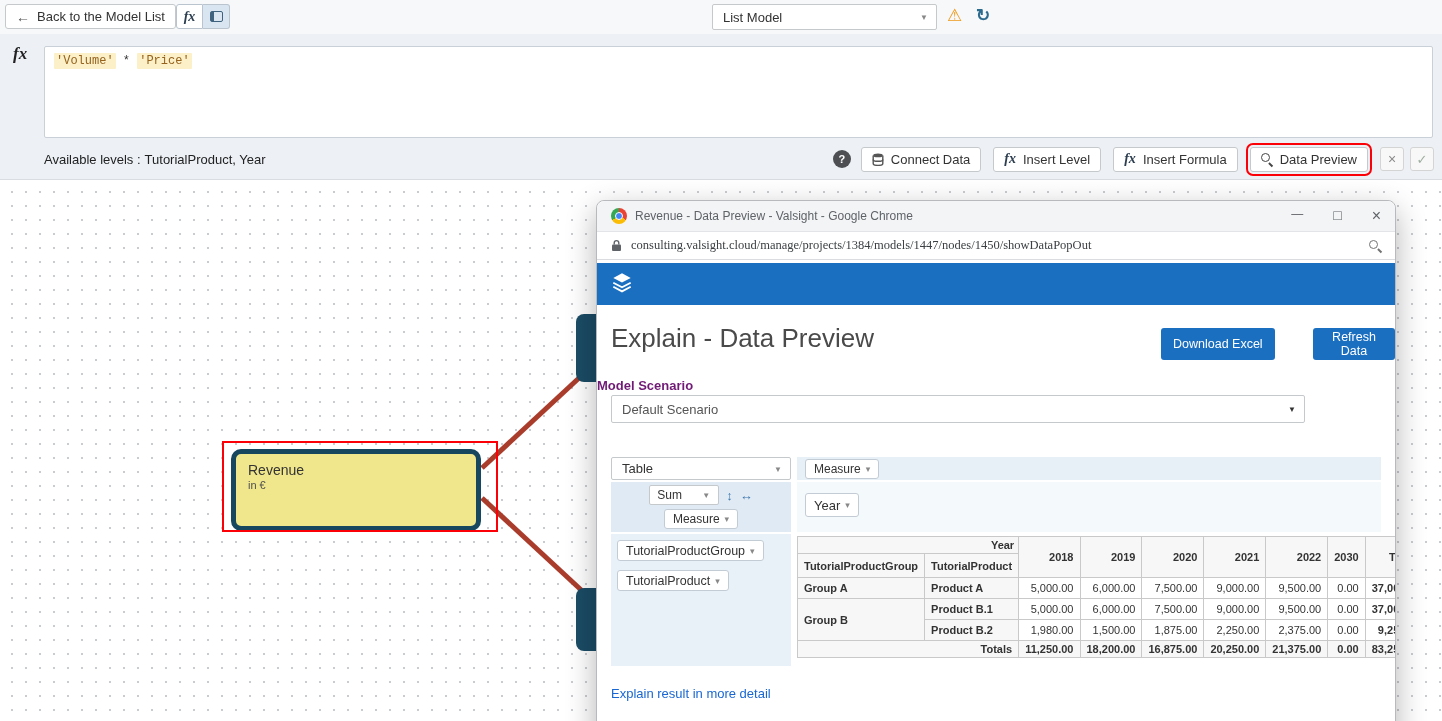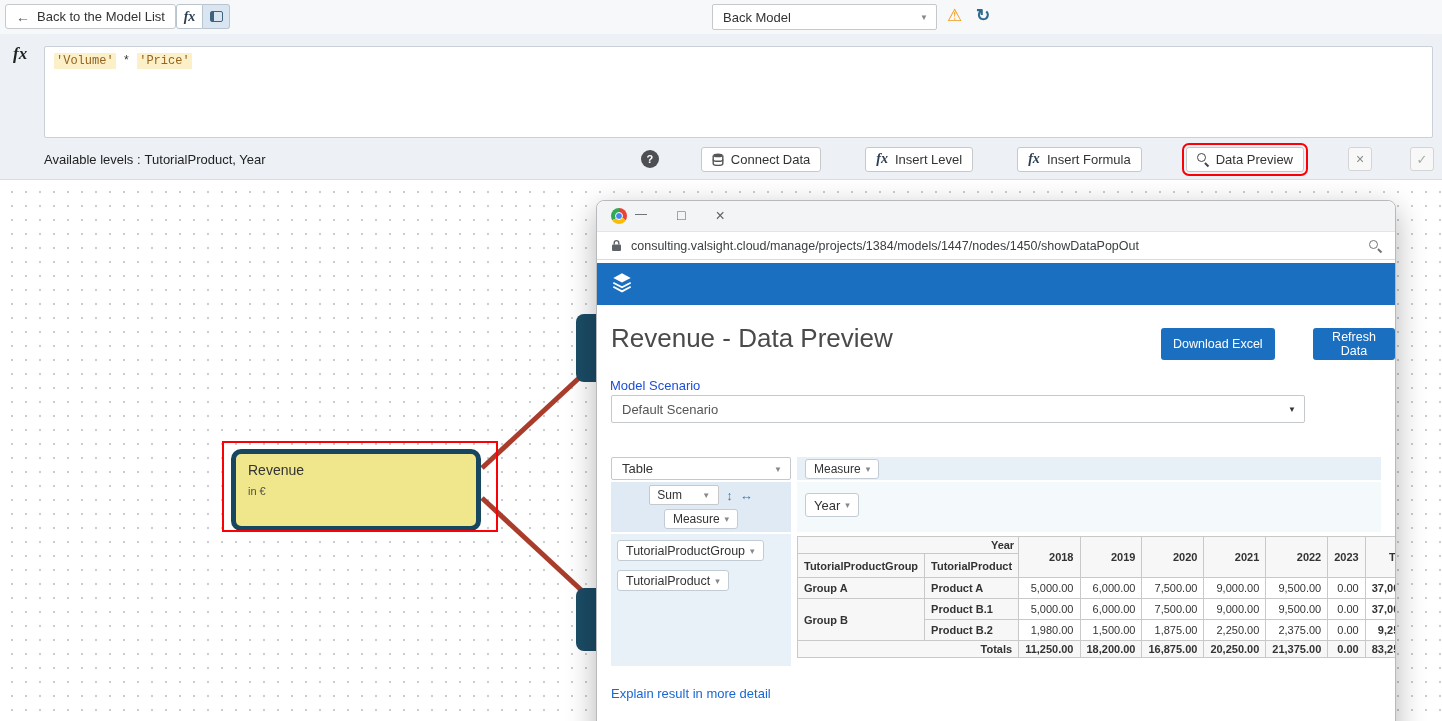--- a/index.html
+++ b/index.html
@@ -22,63 +22,63 @@
   .selectbox{position:relative;background:#fff;border:1px solid #c6c9cc;border-radius:2px;display:flex;align-items:center;font-size:13px;color:#333;padding:0 24px 0 10px;box-sizing:border-box;cursor:pointer;}
   .selectbox .caret{position:absolute;right:8px;top:50%;transform:translateY(-50%);font-size:8px;color:#888;}
   .model-select{position:absolute;left:712px;top:4px;width:225px;height:26px;}
   .warning-icon{position:absolute;left:947px;top:5px;font-size:17px;color:#ef9b1d;cursor:pointer;line-height:22px;}
   .refresh-icon{position:absolute;left:976px;top:4px;font-size:17px;font-weight:bold;color:#2d6b8e;cursor:pointer;line-height:24px;}
   
   .formula-section{position:absolute;left:0;top:34px;width:1442px;height:146px;background:#edf1f6;border-bottom:1px solid #d9dde2;box-sizing:border-box;}
   .formula-fx{position:absolute;left:13px;top:10px;font-family:"Liberation Serif",serif;font-style:italic;font-weight:bold;font-size:17px;color:#222;}
   .formula-editor{position:absolute;left:44px;top:12px;width:1389px;height:92px;background:#fff;border:1px solid #c9d0d8;border-radius:2px;box-sizing:border-box;padding:7px 9px;font-family:"Liberation Mono","DejaVu Sans Mono",monospace;font-size:12px;color:#333;cursor:text;}
   .token{background:#fbf0c8;color:#96621d;padding:1px 2px;border-radius:1px;}
-  .formula-footer{position:absolute;left:0;bottom:5px;height:30px;right:0;display:flex;align-items:center;padding:0 8px 0 44px;box-sizing:border-box;gap:32px;}
+  .formula-footer{position:absolute;left:0;bottom:5px;height:30px;right:0;display:flex;align-items:center;padding:0 8px 0 44px;box-sizing:border-box;}
   .avail-levels{font-size:13px;color:#222;}
   .avail-levels .lvl-val{margin-left:4px;color:#222;}
   .footer-spacer{flex:1;}
   .help-circle{width:18px;height:18px;border-radius:50%;background:#4d4f52;color:#fff;font-size:11px;font-weight:bold;display:flex;align-items:center;justify-content:center;cursor:pointer;margin-right:10px;flex:none;}
   .footer-btn{margin-right:12px;}
   .preview-btn{outline:2px solid #fb0006;outline-offset:2px;margin-right:12px;}
   .mini-box{width:22px;height:22px;border:1px solid #d4d4d4;background:#f8f8f8;border-radius:3px;display:flex;align-items:center;justify-content:center;cursor:pointer;flex:none;}
   .mini-box.close-box{margin-right:6px;color:#8a8a8a;font-size:14px;}
   .mini-box.check-box{color:#9fae9f;font-size:13px;}
   .mag{position:relative;width:12px;height:12px;display:inline-block;flex:none;}
   .mag::before{content:"";position:absolute;left:0;top:0;width:7px;height:7px;border:1.6px solid #444;border-radius:50%;}
   .mag::after{content:"";position:absolute;left:8.5px;top:8.5px;width:4.5px;height:1.8px;background:#444;transform:rotate(45deg);transform-origin:left center;}
   .db-icon{flex:none;display:inline-flex;}
   
   .canvas{position:absolute;left:0;top:180px;width:1442px;height:541px;background:#fff;background-image:radial-gradient(circle,#c9ccd1 1.1px,transparent 1.3px);background-size:14px 14px;background-position:5px 5px;}
   .edges{position:absolute;left:0;top:0;}
   .node{position:absolute;left:231px;top:269px;width:250px;height:82px;background:#f0e68c;border:5px solid #17465f;border-radius:10px;box-sizing:border-box;cursor:move;padding:8px 0 0 12px;}
   .node-title{font-size:14px;color:#333;}
-  .node-sub{font-size:11px;color:#4f4f4f;margin-top:7px;}
+  .node-sub{font-size:11px;color:#4f4f4f;margin-top:1px;}
   .node-sliver{position:absolute;width:42px;background:#1b4c66;border-radius:8px;cursor:move;}
   .sliver-top{left:576px;top:134px;height:68px;}
   .sliver-bottom{left:576px;top:408px;height:63px;}
   .selection-rect{position:absolute;left:222px;top:261px;width:276px;height:91px;border:2px solid #fb0006;box-sizing:border-box;pointer-events:none;}
   
   .popup{position:absolute;left:596px;top:200px;width:800px;height:545px;background:#fff;border:1px solid #b7b9bc;border-radius:8px 8px 0 0;box-shadow:0 10px 30px rgba(0,0,0,.30);box-sizing:border-box;}
   .win-titlebar{position:absolute;left:0;top:0;right:0;height:31px;background:#f3f4f6;border-radius:8px 8px 0 0;border-bottom:1px solid #e2e4e7;display:flex;align-items:center;padding:0 14px;box-sizing:border-box;cursor:default;}
   .chrome-icon{width:16px;height:16px;border-radius:50%;background:conic-gradient(from 0deg,#ea4335 0 33%,#fbbc05 0 66%,#34a853 0 100%);position:relative;flex:none;margin-right:8px;}
   .chrome-icon::after{content:"";position:absolute;inset:4px;border-radius:50%;background:#4285f4;border:1.5px solid #fff;}
   .win-title{font-size:12px;color:#5f6368;flex:1;white-space:nowrap;overflow:hidden;}
   .win-controls{display:flex;gap:30px;color:#5f6368;}
   .win-ctrl{font-size:12px;cursor:pointer;line-height:1;}
-  .addressbar{position:absolute;left:0;top:31px;right:0;height:28px;background:#fff;border-bottom:1px solid #dadce0;display:flex;align-items:center;padding:0 14px;box-sizing:border-box;}
+  .addressbar{position:absolute;left:0;top:31px;right:0;height:28px;background:#fff;border-bottom:1px solid #dadce0;display:flex;align-items:center;padding:0 14px;box-sizing:border-box;font-family:Liberation Serif, serif;}
   .lock-icon{margin-right:9px;flex:none;display:inline-flex;}
   .url-text{font-size:12.5px;color:#3c4043;flex:1;white-space:nowrap;overflow:hidden;cursor:text;}
   .addr-mag{opacity:.75;}
   .popup-content{position:absolute;left:0;top:60px;right:0;bottom:0;background:#fff;overflow:hidden;}
   .brand-bar{position:absolute;left:0;top:2px;width:100%;height:42px;background:#1b6fc1;display:flex;align-items:center;padding:0 14px;box-sizing:border-box;}
   .page-title{position:absolute;left:14px;top:62px;font-size:26px;color:#4a4a4a;font-weight:400;}
   .blue-btn{position:absolute;background:#1b6fc1;color:#fff;border:none;border-radius:3px;height:27px;padding:16px 12px;font-size:12.5px;cursor:pointer;display:flex;align-items:center;}
   .dl-btn{left:564px;top:67px;}
   .rf-btn{left:716px;top:67px;}
-  .ms-label{position:absolute;left:13px;top:117px;font-size:13px;font-weight:normal;color:#1d4ed8;}
+  .ms-label{position:absolute;left:0;top:117px;font-size:13px;font-weight:bold;color:#701a75;}
   .scenario-select{position:absolute;left:14px;top:134px;width:694px;height:28px;font-size:13px;color:#555;}
   .scenario-select .caret{color:#333;}
   .view-select{position:absolute;left:14px;top:196px;width:180px;height:23px;font-size:13px;}
   .measure-strip{position:absolute;left:200px;top:196px;width:584px;height:23px;background:#e7f0f7;display:flex;align-items:center;padding-left:8px;box-sizing:border-box;}
   .chip{display:inline-flex;align-items:center;gap:5px;background:#fff;border:1px solid #c3ccd5;border-radius:3px;height:20px;padding:0 8px;font-size:12px;color:#333;cursor:pointer;box-sizing:border-box;white-space:nowrap;}
   .chip .caret-sm{font-size:9px;color:#888;}
   .sum-panel{position:absolute;left:14px;top:221px;width:180px;height:50px;background:#dfeaf4;box-sizing:border-box;display:flex;flex-direction:column;align-items:center;justify-content:center;gap:4px;}
   .sum-row{display:flex;align-items:center;gap:7px;}
   .sum-select{width:70px;height:20px;font-size:12px;padding:0 18px 0 7px;}
   .axis-arrow{font-size:13px;color:#3e78ad;cursor:pointer;line-height:1;}
@@ -111,21 +111,21 @@
   </button>
   <div class="fx-group">
     <div class="fx-btn">
       <span class="fx-glyph">fx</span>
     </div>
     <div class="panel-btn">
       <span class="panel-icon"></span>
     </div>
   </div>
   <div class="selectbox model-select">
-    <span>Back Model</span>
+    <span>List Model</span>
     <span class="caret">▼</span>
   </div>
   <span class="warning-icon">⚠</span>
   <span class="refresh-icon">↻</span>
 </div>
 
 <div class="formula-section">
   <span class="formula-fx">fx</span>
   <div class="formula-editor">
     <span class="token">'Volume'</span><span> * </span><span class="token">'Price'</span>
@@ -173,20 +173,21 @@
   <div class="node">
     <div class="node-title">Revenue</div>
     <div class="node-sub">in €</div>
   </div>
   <div class="selection-rect"></div>
 </div>
 
 <div class="popup">
   <div class="win-titlebar">
     <span class="chrome-icon"></span>
+    <span class="win-title">Revenue - Data Preview - Valsight - Google Chrome</span>
     <span class="win-controls">
       <span class="win-ctrl">—</span>
       <span class="win-ctrl" style="font-size:14px;">□</span>
       <span class="win-ctrl" style="font-size:16px;">×</span>
     </span>
   </div>
   <div class="addressbar">
     <span class="lock-icon">
       <svg width="11" height="13" viewBox="0 0 11 13">
           <rect x="1" y="5.6" width="9" height="6.4" rx="1" fill="#5f6368"></rect>
@@ -199,21 +200,21 @@
   <div class="popup-content">
     <div class="brand-bar">
       <span>
         <svg width="22" height="22" viewBox="0 0 24 24">
             <path d="M12 2.5l9.5 5L12 12.5l-9.5-5 9.5-5z" fill="#fff"></path>
             <path d="M2.5 12.8l9.5 5 9.5-5" fill="none" stroke="#fff" stroke-width="2"></path>
             <path d="M2.5 17.2l9.5 5 9.5-5" fill="none" stroke="#fff" stroke-width="2"></path>
           </svg>
       </span>
     </div>
-    <div class="page-title">Revenue - Data Preview</div>
+    <div class="page-title">Explain - Data Preview</div>
     <button class="blue-btn dl-btn">Download Excel</button>
     <button class="blue-btn rf-btn">Refresh Data</button>
     <div class="ms-label">Model Scenario</div>
     <div class="selectbox scenario-select">
       <span>Default Scenario</span>
       <span class="caret">▼</span>
     </div>
 
     <div class="selectbox view-select">
       <span>Table</span>
@@ -272,21 +273,21 @@
           <col style="width:60px">
         </colgroup>
         <thead>
           <tr>
             <th class="stub" colspan="2">Year</th>
             <th class="yr" rowspan="2">2018</th>
             <th class="yr" rowspan="2">2019</th>
             <th class="yr" rowspan="2">2020</th>
             <th class="yr" rowspan="2">2021</th>
             <th class="yr" rowspan="2">2022</th>
-            <th class="yr" rowspan="2">2023</th>
+            <th class="yr" rowspan="2">2030</th>
             <th class="yr" rowspan="2">Totals</th>
           </tr>
           <tr>
             <th class="dimh">TutorialProductGroup</th>
             <th class="dimh">TutorialProduct</th>
           </tr>
         </thead>
         <tbody>
           <tr>
             <td class="dim">Group A</td>

